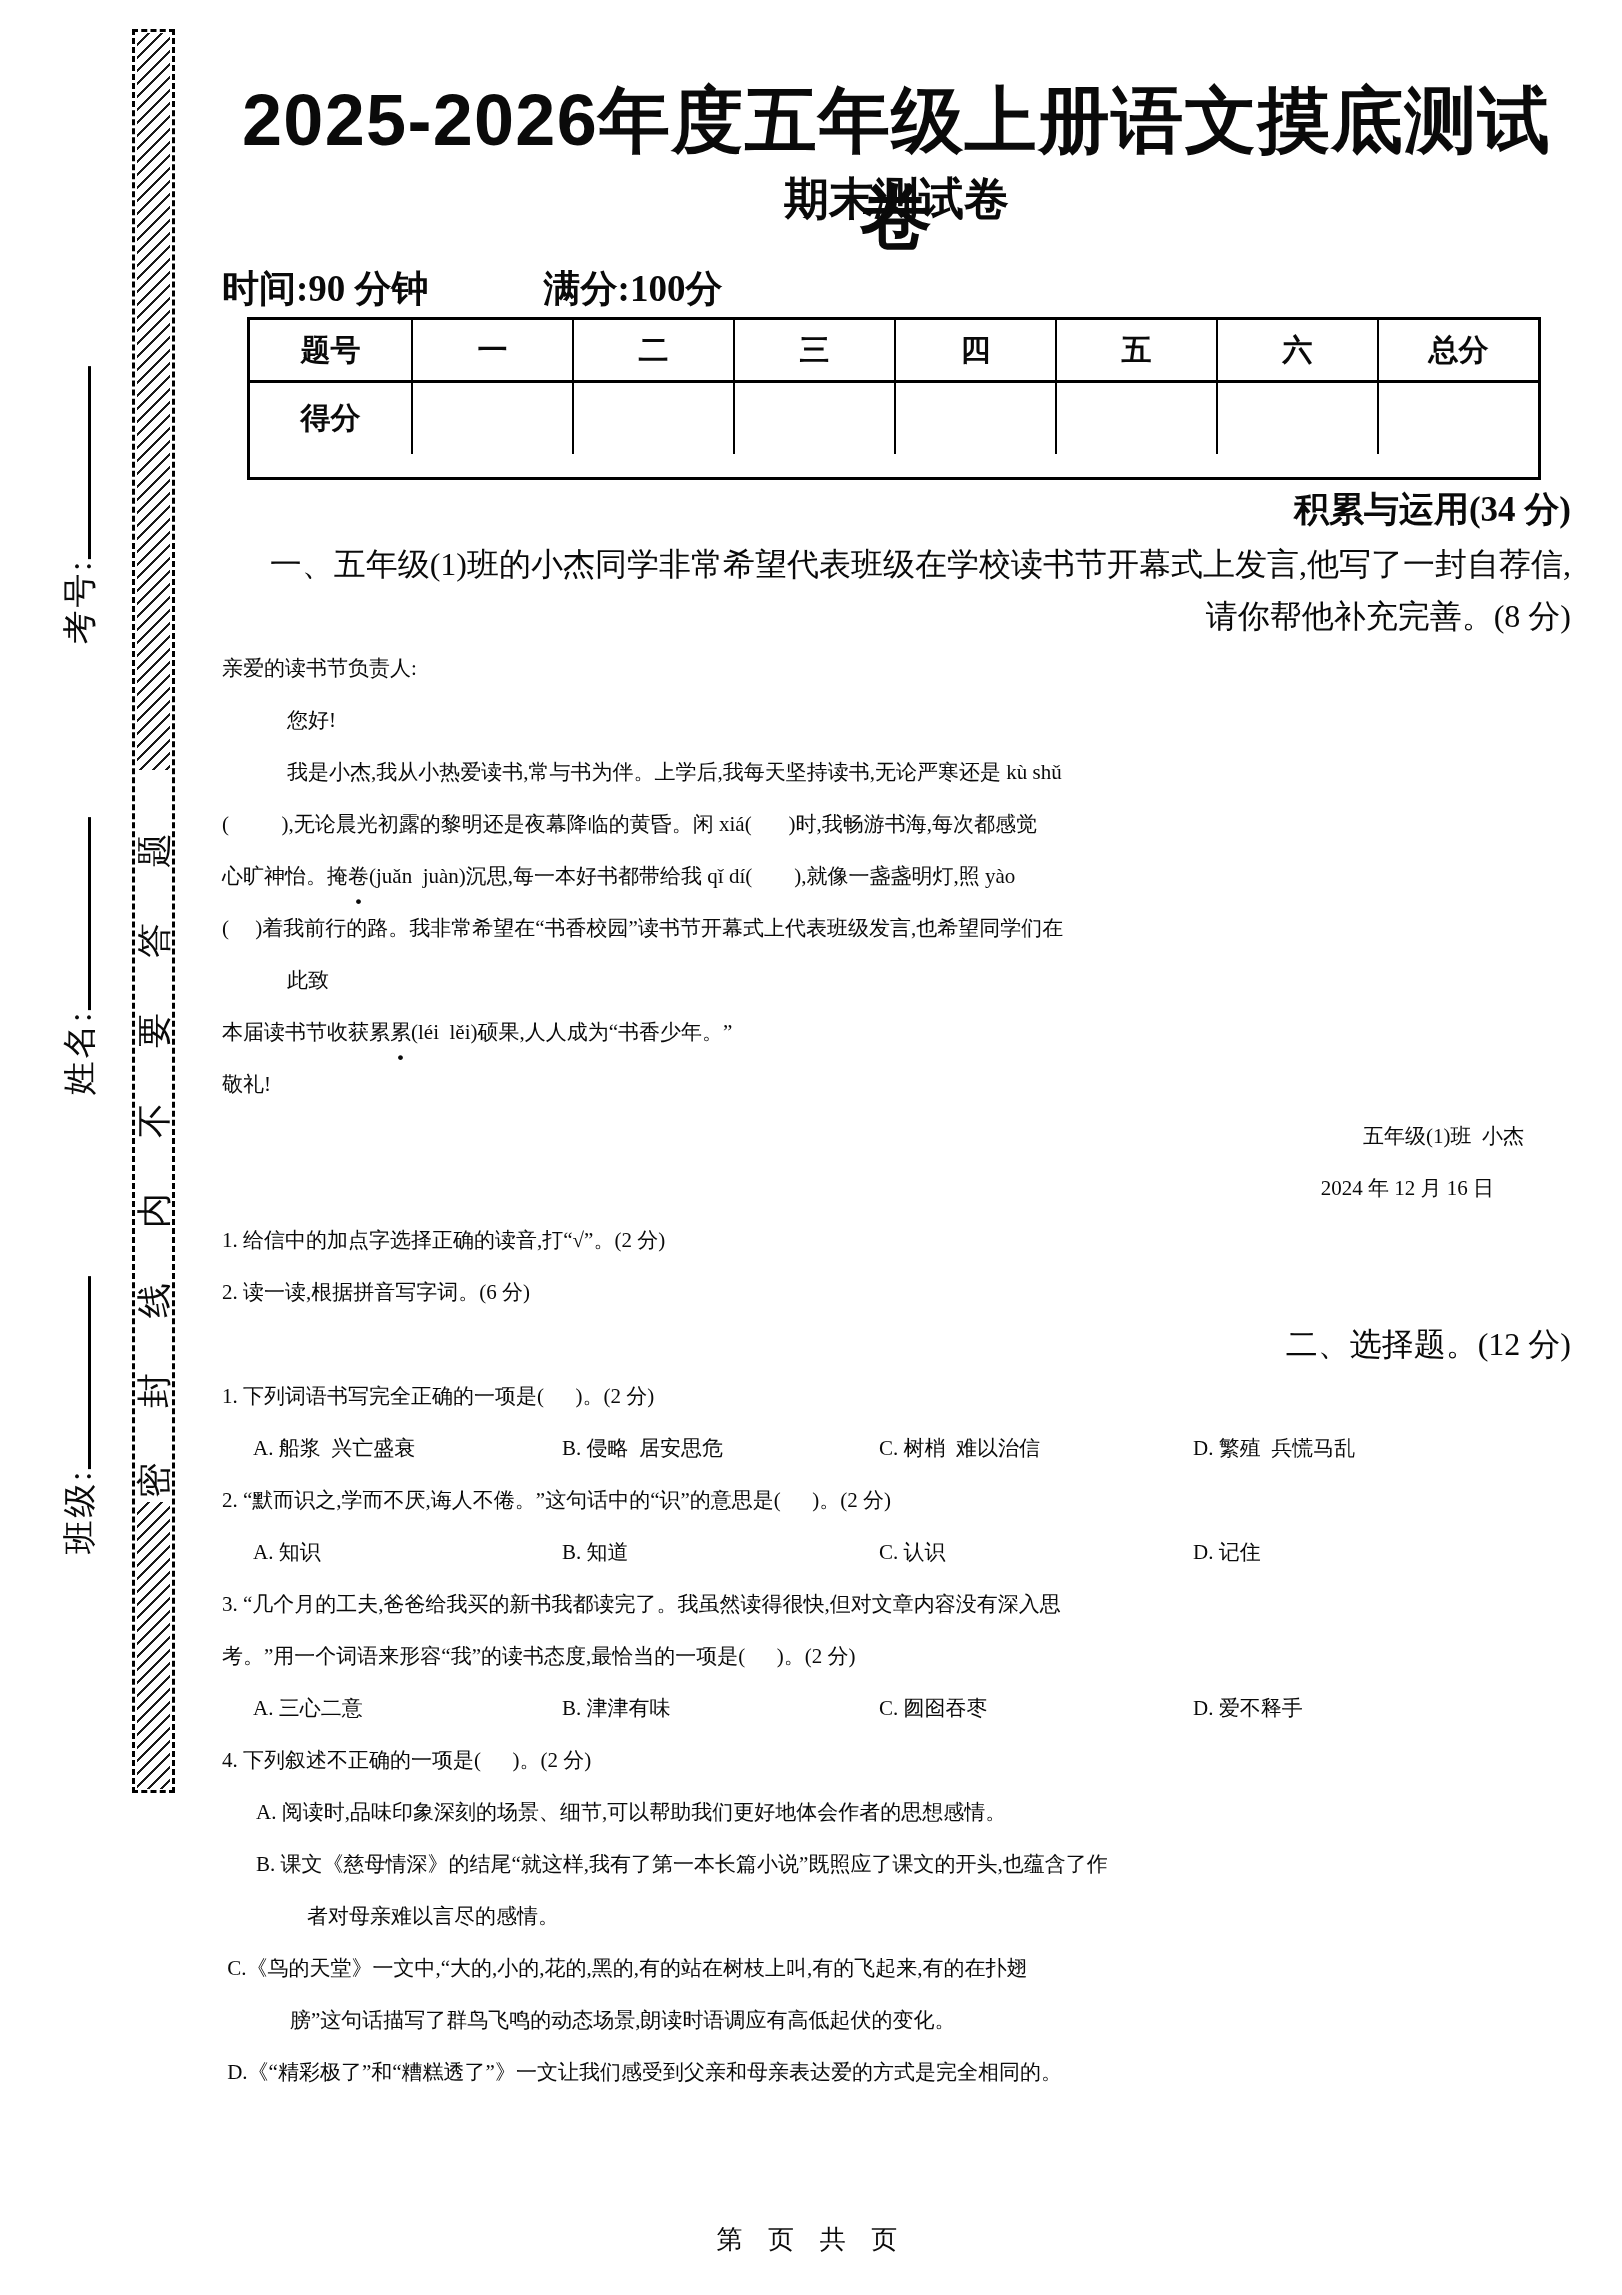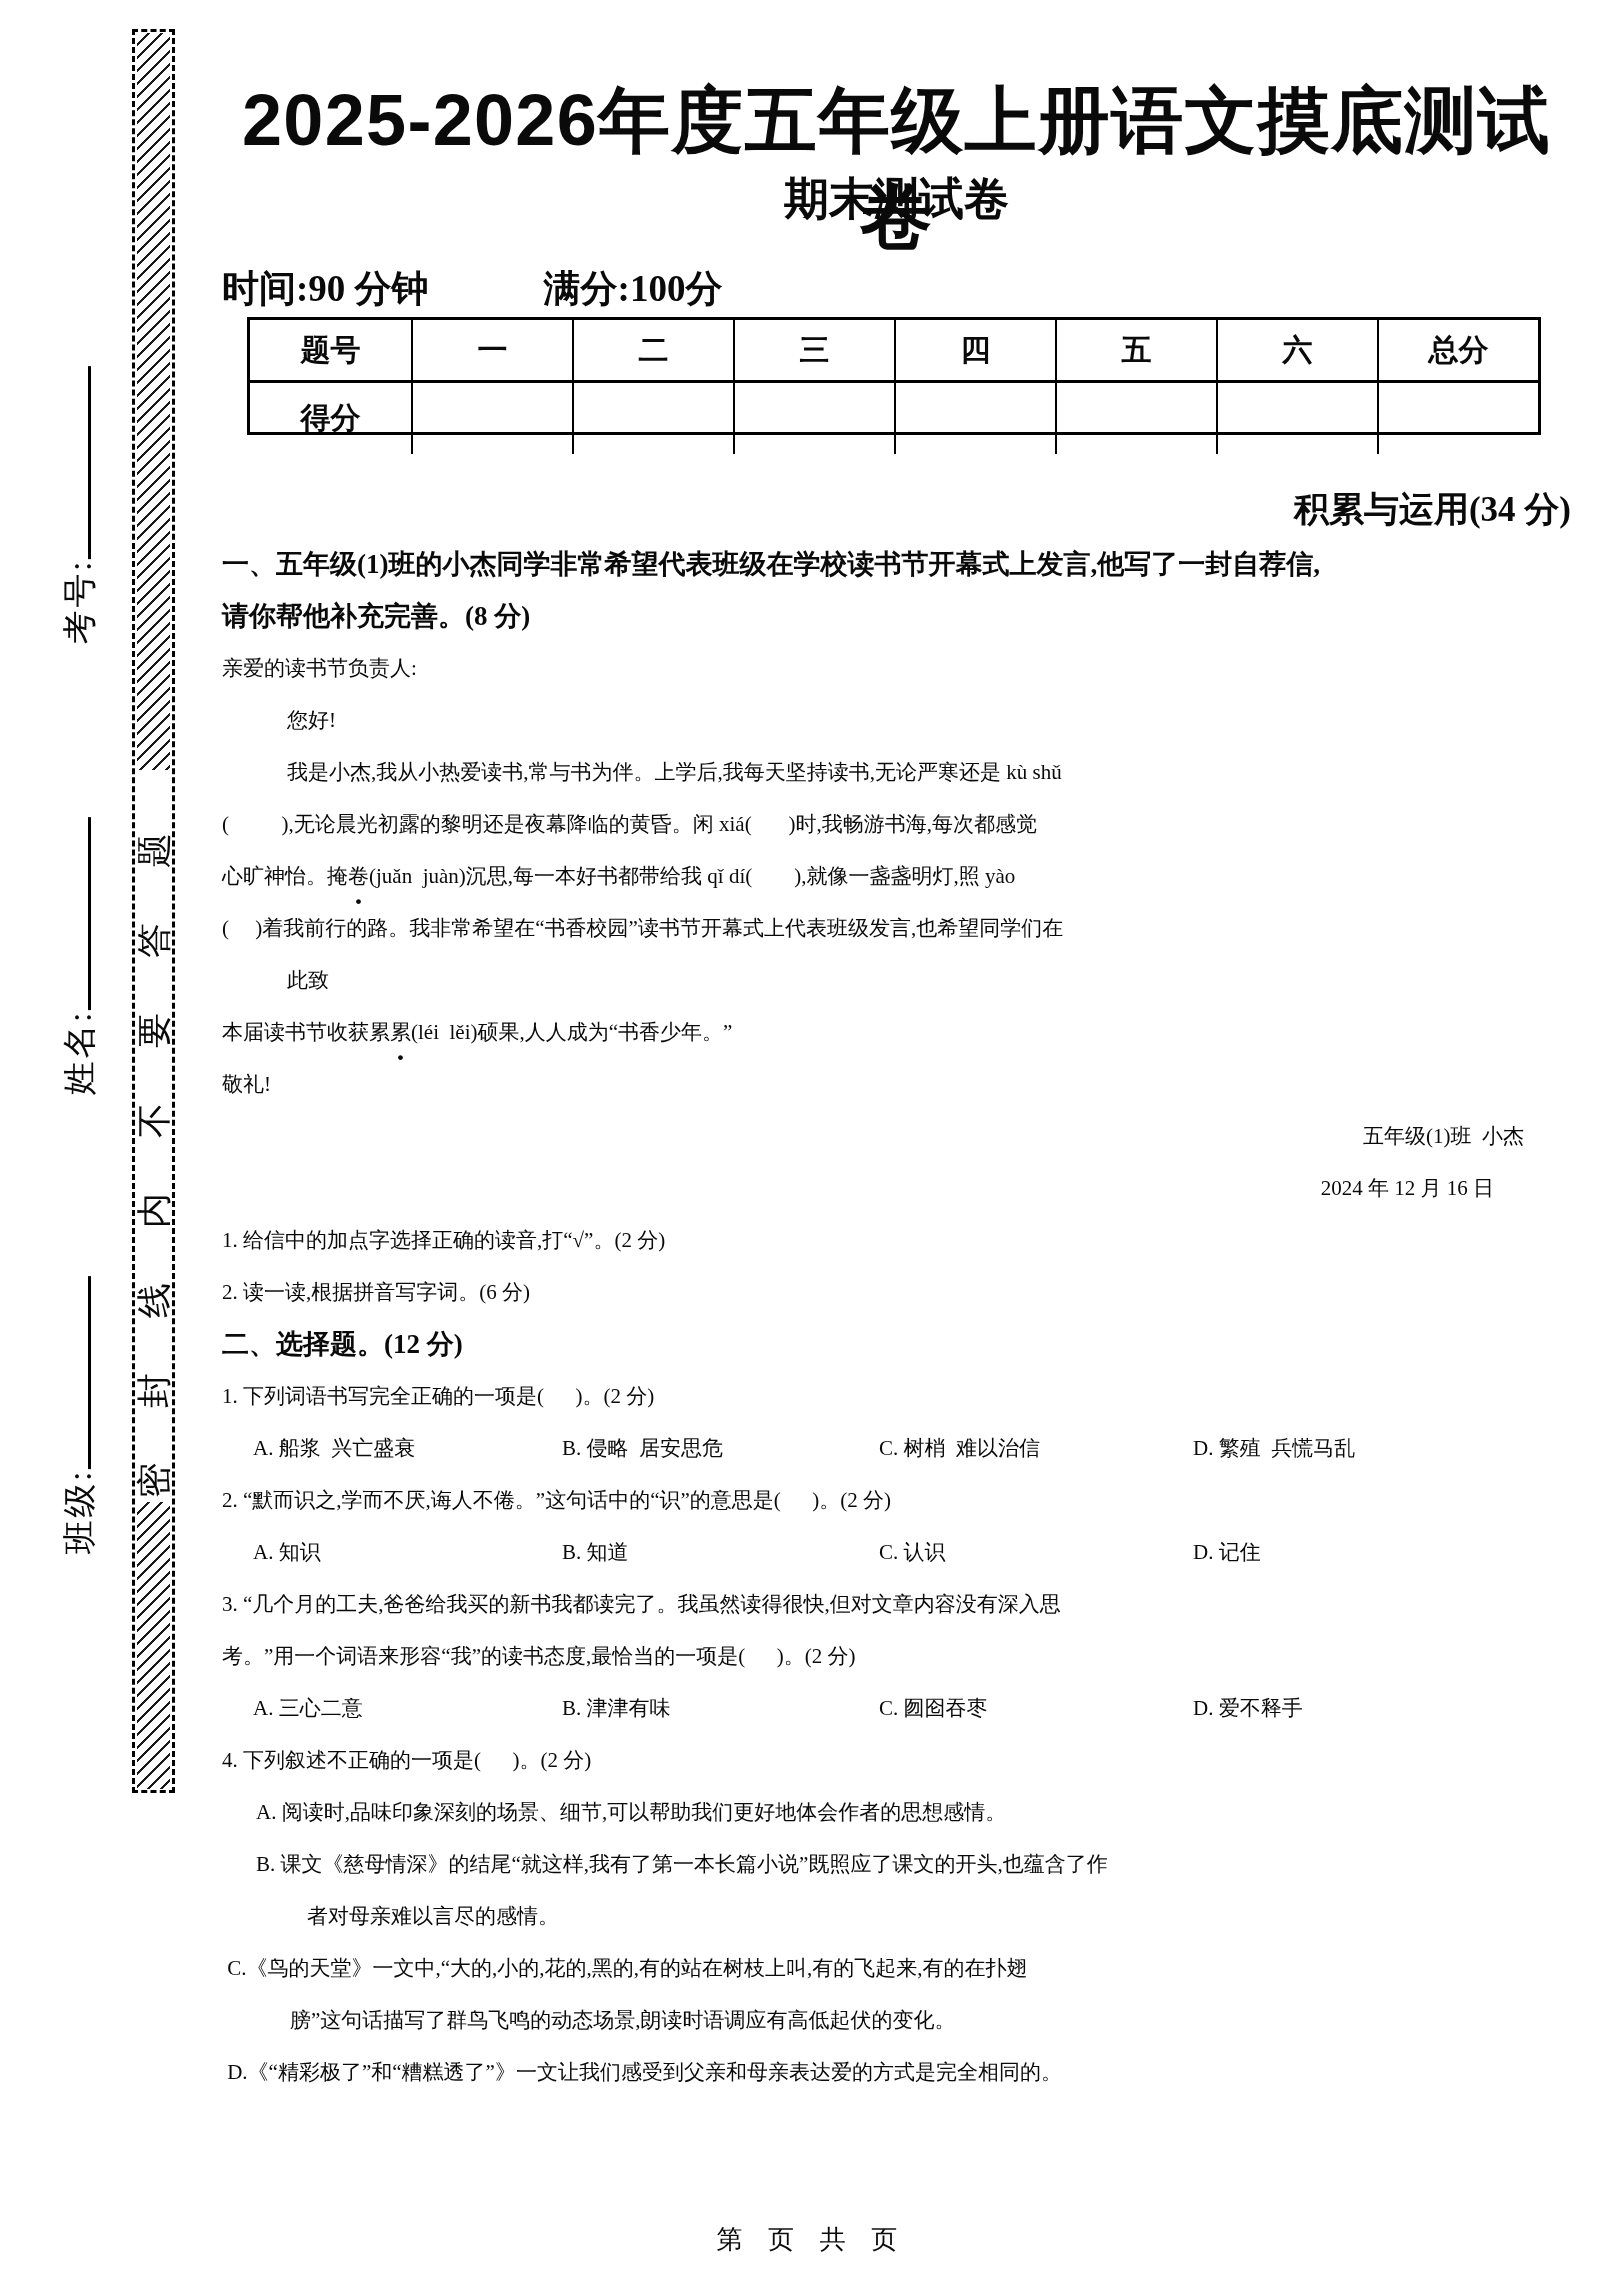--- a/index.html
+++ b/index.html
@@ -27,34 +27,34 @@
 
   
   .content{position:absolute;left:222px;width:1349px;}
   .title1{top:73px;text-align:center;font-family:"Liberation Sans","DejaVu Sans",sans-serif;
         font-size:72px;font-weight:900;letter-spacing:1.3px;}
   .title2{top:169px;text-align:center;font-family:"Liberation Sans","DejaVu Sans",sans-serif;
         font-size:45px;font-weight:900;}
   .meta{top:264px;display:flex;gap:115px;font-size:37px;font-weight:700;}
 
   
-  .score-table{position:absolute;left:247px;top:317px;width:1294px;height:118px;box-sizing:border-box;
+  .score-table{position:absolute;left:247px;top:317px;width:1294px;height:163px;box-sizing:border-box;
         border:3.3px solid #000;display:grid;grid-template-columns:repeat(8,1fr);
         grid-template-rows:63px 71px;}
   .score-table .cell{border-left:2px solid #000;border-bottom:3.3px solid #000;
         display:flex;align-items:center;justify-content:center;
         font-size:30px;font-weight:600;}
   .score-table .cell.c0{border-left:none;}
   .score-table .cell.r1{border-bottom:none;font-weight:600;}
 
   
   .sec-head{top:486px;text-align:right;font-size:35px;font-weight:700;}
   .lines{top:538px;}
   .ln{height:52px;line-height:52px;white-space:pre;font-size:21px;}
-  .ln.b{font-size:27px;font-weight:700;}
+  .ln.b{font-size:32px;font-weight:400;text-align:right;}
   .ln.i1{padding-left:65px;}
   .ln.r{text-align:right;padding-right:47px;}
   .ln.r2{text-align:right;padding-right:77px;}
   .ln.optline{padding-left:34px;}
   .ln.opt0{padding-left:5.2px;}
   .ln.hang{padding-left:85px;}
   .ln.hang2{padding-left:68px;}
   .ln.spread{position:relative;}
   .ln.spread span{position:absolute;top:0;}
   .ln.spread .s0{left:31px;}.ln.spread .s1{left:340px;}

